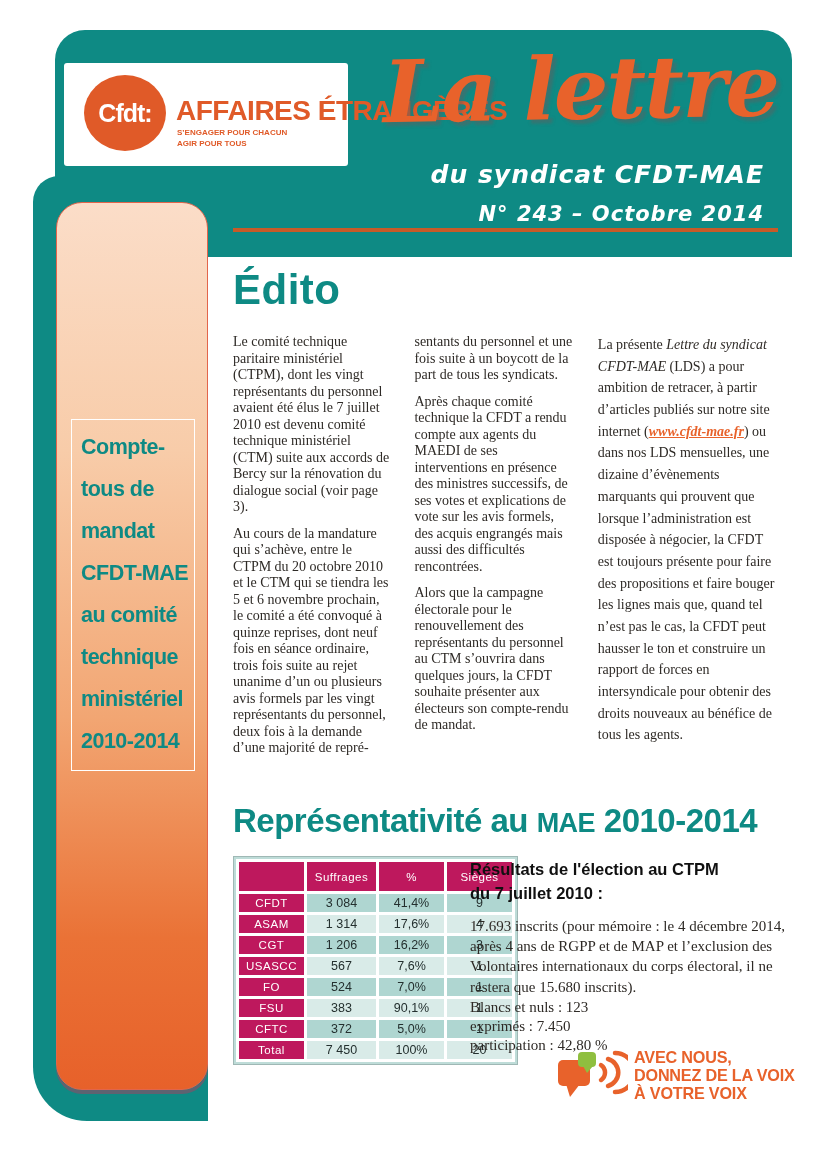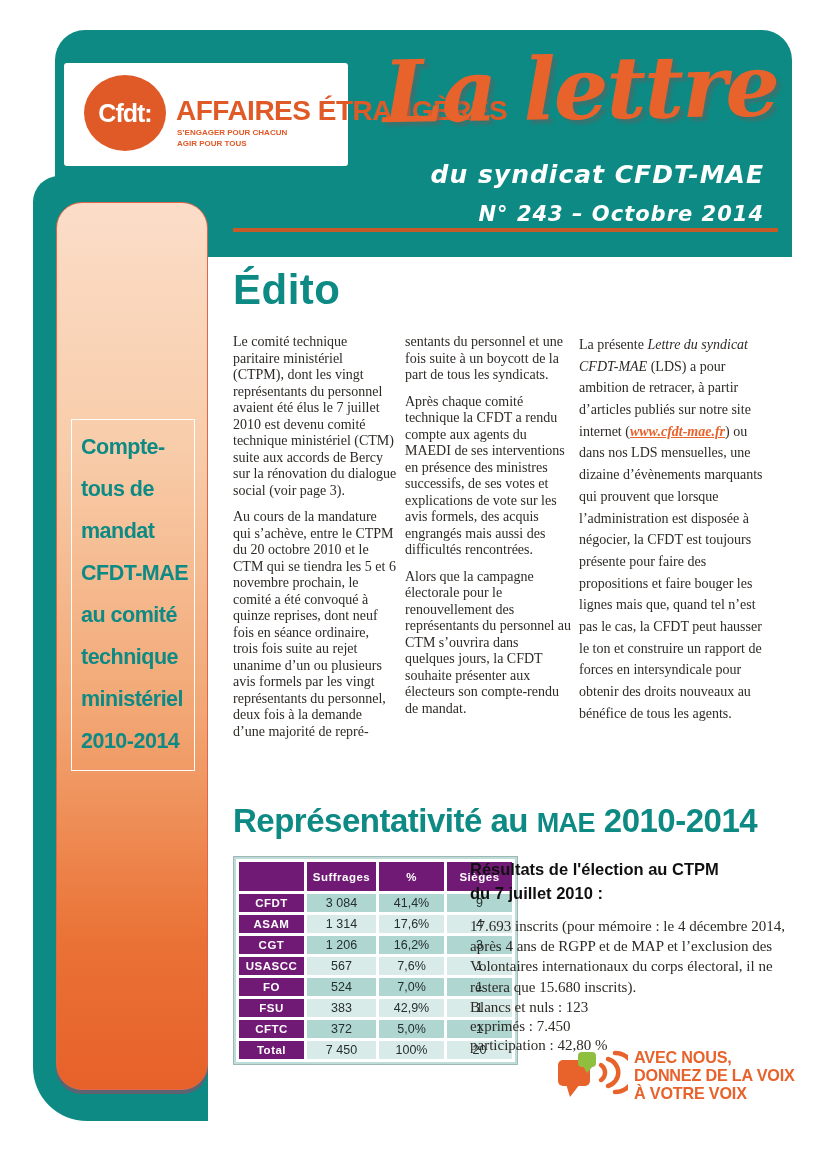--- a/index.html
+++ b/index.html
@@ -47,39 +47,39 @@
   .sidebar-titlebox span { display:block; color:#0E8A84; font-weight:bold;
                            font-size:21.5px; line-height:42px; letter-spacing:-0.5px; }
 
   
   .white-main { position:absolute; left:208px; top:257px; width:618px; height:912px;
                 background:#ffffff; border-radius:46px 0 0 0; }
 
   .edito-heading { position:absolute; left:233px; top:266px; color:#0E8A84;
                    font-weight:bold; font-size:42px; letter-spacing:0.5px; }
 
-  .columns { position:absolute; left:233px; top:334px; width:548px; display:flex; gap:8px; }
+  .columns { position:absolute; left:233px; top:334px; width:548px; display:flex; gap:25px; }
   .columns p { font-family:"Liberation Serif", serif; font-size:14px; line-height:1.18;
                color:#2E2A26; margin-bottom:10px; text-align:left; }
   .col1 { width:164px; } .col2 { width:166px; } .col3 { width:192px; }
   .col3 p { line-height:1.55; }
   .italic-title { font-style:italic; }
   .site-link { color:#E8622B; font-weight:bold; font-style:italic;
                text-decoration:underline; cursor:pointer; }
 
   .rep-heading { position:absolute; left:233px; top:802px; color:#0E8A84; font-weight:bold;
                  font-size:33px; letter-spacing:-0.5px; white-space:nowrap; }
   .rep-heading .acronym { font-size:27px; }
 
   
   .table-wrap { position:absolute; left:233px; top:856px; background:#BEDCD8;
                 border:1px solid #9FB8B5; padding:2px; }
   table { border-collapse:collapse; }
   td,th { border:3px solid #ffffff; text-align:center; }
-  th.dark, td.dark { background:#701a75; color:#ffffff; font-weight:bold;
+  th.dark, td.dark { background:#be185d; color:#ffffff; font-weight:normal;
                      font-size:11.5px; letter-spacing:0.5px; }
   th.dark { width:68px; height:32px; }
   td.dark { width:60px; height:21px; }
   td.data { font-size:12.5px; color:#24302F; height:21px; padding:0 6px; }
   tr.odd  td.data { background:#AFD6D1; }
   tr.even td.data { background:#D9EBE8; }
   col.c-suff { width:72px; } col.c-pct { width:54px; } col.c-sieges { width:48px; }
 
   
   .results { position:absolute; left:470px; top:858px; width:315px; }
@@ -193,21 +193,21 @@
       </tr>
       <tr class="odd">
         <td class="dark">FO</td>
         <td class="data">524</td>
         <td class="data">7,0%</td>
         <td class="data">1</td>
       </tr>
       <tr class="even">
         <td class="dark">FSU</td>
         <td class="data">383</td>
-        <td class="data">42,9%</td>
+        <td class="data">90,1%</td>
         <td class="data">1</td>
       </tr>
       <tr class="odd">
         <td class="dark">CFTC</td>
         <td class="data">372</td>
         <td class="data">5,0%</td>
         <td class="data">1</td>
       </tr>
       <tr class="even">
         <td class="dark">Total</td>

